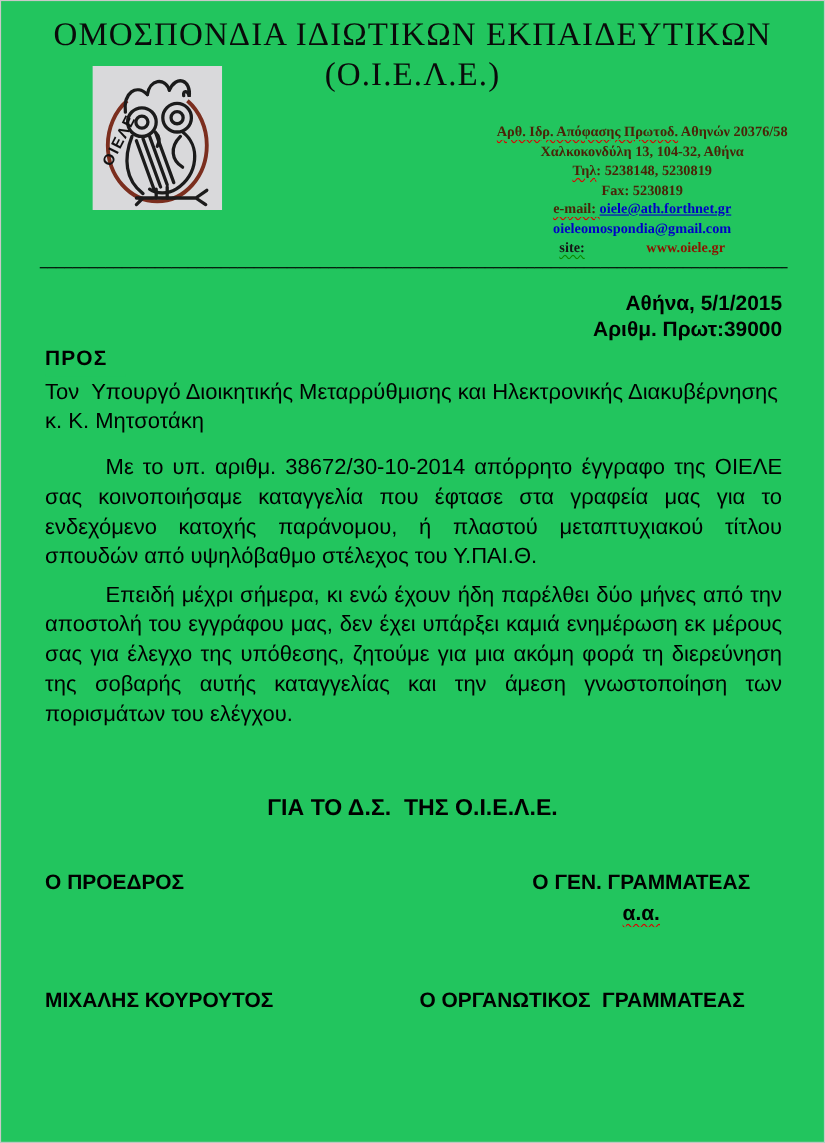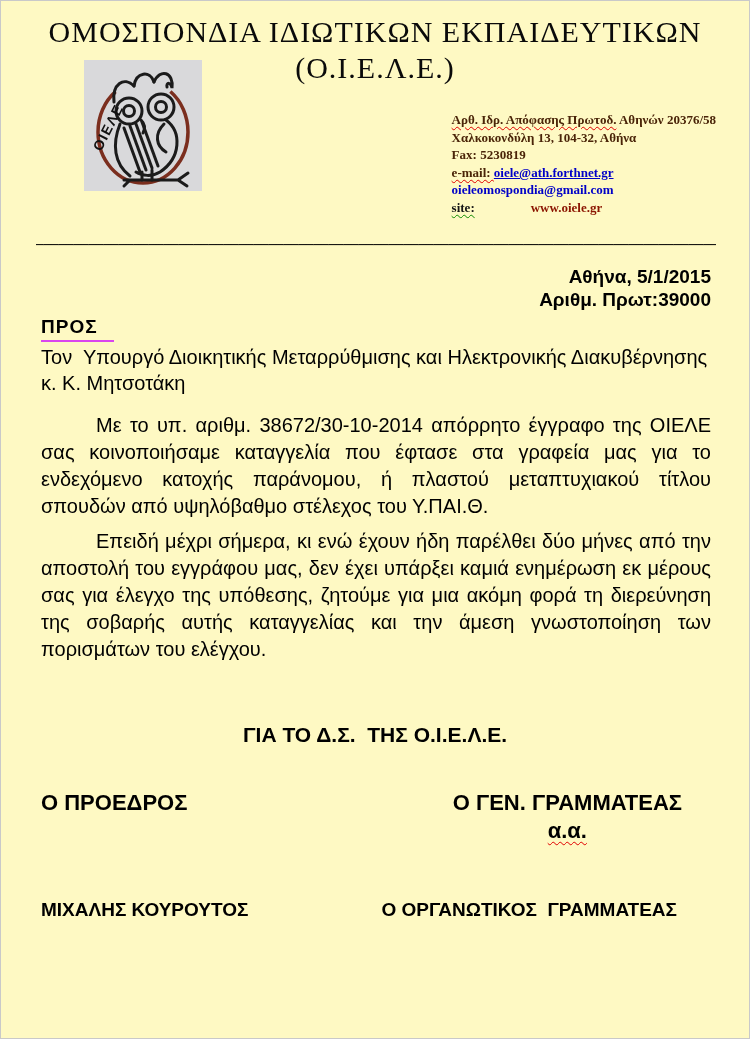--- a/index.html
+++ b/index.html
@@ -1,64 +1,64 @@
 <!DOCTYPE html>
 <html lang="el"><head>
 <meta charset="utf-8">
 <style>
   html,body{margin:0;padding:0;background:#fff;}
   .page{
-    width:750px;height:1039px;position:relative;background:#fef9c3;
+    width:750px;height:1039px;position:relative;background:#22c55e;
     font-family:"Liberation Sans",sans-serif;color:#000;overflow:hidden;
     box-sizing:border-box;border:1px solid #c9c9c9;
   }
   
   .doc-header{position:relative;height:233px;}
   .title{
     text-align:center;font-family:"Liberation Serif","DejaVu Serif",serif;
     font-size:30px;line-height:36px;padding-top:13px;letter-spacing:1px;
     color:#0a0a0a;
   }
   .logo-box{position:absolute;left:83px;top:59px;width:118px;height:131px;}
   .contact{
-    position:absolute;right:33px;top:110px;text-align:left;
+    position:absolute;right:33px;top:110px;text-align:center;
     font-family:"Liberation Serif","DejaVu Serif",serif;font-weight:bold;
     font-size:13px;line-height:17.5px;color:#4a2408;
   }
   .contact .cline{white-space:pre;}
   .sq-red{text-decoration:underline wavy #e00000 1px;text-underline-offset:2px;}
   .mail-link{color:#0000c8;text-decoration:underline;}
   .mail-link2{color:#0000c8;text-decoration:none;}
   .site-label{color:#161616;text-decoration:underline wavy #0b8a00 1px;text-underline-offset:2px;}
   .site-url{color:#8b1500;margin-left:56px;font-family:Liberation Serif, serif;}
   
   .divider{
     margin:0 33px 0 35px;height:17px;overflow:hidden;white-space:nowrap;
     font-family:"Liberation Serif",serif;font-weight:bold;
     font-size:15px;line-height:8px;color:#000;
   }
   
   .date-block{text-align:right;margin:14px 38px 0 0;font-weight:bold;font-size:19px;line-height:23px;}
   .recipient{margin:2px 38px 0 40px;font-size:20px;line-height:26px;}
   .pros{
     display:inline-block;font-weight:bold;font-size:19px;letter-spacing:1px;
-    border-bottom:2px solid #d946ef;padding-right:16px;margin-bottom:2px;
+    border-bottom:2px solid #22c55e;padding-right:16px;margin-bottom:2px;
   }
   .r-line{white-space:pre-wrap;}
   
   .salutation{margin:38px 38px 0 95px;font-size:20px;line-height:26px;}
   .para{
     margin:16px 38px 0 40px;font-size:20px;line-height:27px;
     text-align:justify;text-indent:55px;
   }
   .para.p2{margin-top:8px;}
   
   .committee{margin-top:60px;text-align:center;font-weight:bold;font-size:21px;white-space:pre-wrap;}
   .sig-row1{display:flex;justify-content:space-between;align-items:flex-start;
-    margin:44px 67px 0 40px;font-weight:bold;font-size:22px;line-height:23px;}
+    margin:44px 67px 0 40px;font-weight:bold;font-size:19px;line-height:23px;}
   .gen-col{display:inline-block;text-align:center;}
   .aa{display:inline-block;margin-top:5px;
     text-decoration:underline wavy #e00000 1px;text-underline-offset:3px;}
   .sig-row2{display:flex;justify-content:space-between;
     margin:56px 72px 0 40px;font-weight:bold;font-size:19px;line-height:24px;white-space:pre-wrap;}
   .sig-name2{
     display:inline-block;margin:24px 0 0 460px;font-weight:bold;font-size:19px;
     text-decoration:underline dotted #d400c8 2px;text-underline-offset:4px;
   }
 </style>
@@ -96,20 +96,21 @@
           <path d="M58,112 L58,120 M68,110 L68,120"></path>
           <path d="M40,120 L94,120 M94,120 L104,113 M94,120 L103,126 M46,120 L40,126"></path>
         </g>
         <text transform="translate(17,92) rotate(-63)" font-family="Liberation Sans, sans-serif" font-size="14" font-weight="bold" fill="#111" letter-spacing="1.5">ΟΙΕΛΕ</text>
       </svg>
     </div>
 
     <div class="contact">
       <div class="cline"><span class="sq-red">Αρθ. Ιδρ. Απόφασης Πρωτοδ.</span><span> Αθηνών 20376/58</span></div>
       <div class="cline">Χαλκοκονδύλη 13, 104-32, Αθήνα</div>
+      <div class="cline"><span class="sq-red">Τηλ</span><span>: 5238148, 5230819</span></div>
       <div class="cline">Fax: 5230819</div>
       <div class="cline"><span class="sq-red">e-mail: </span><a class="mail-link" href="#">oiele@ath.forthnet.gr</a></div>
       <div class="cline"><a class="mail-link2" href="#">oieleomospondia@gmail.com</a></div>
       <div class="cline"><span class="site-label">site:</span><a class="site-url" href="#" style="text-decoration:none;">www.oiele.gr</a></div>
     </div>
   </div>
 
   <div class="divider">____________________________________________________________________________________________</div>
 
   <div class="date-block">

